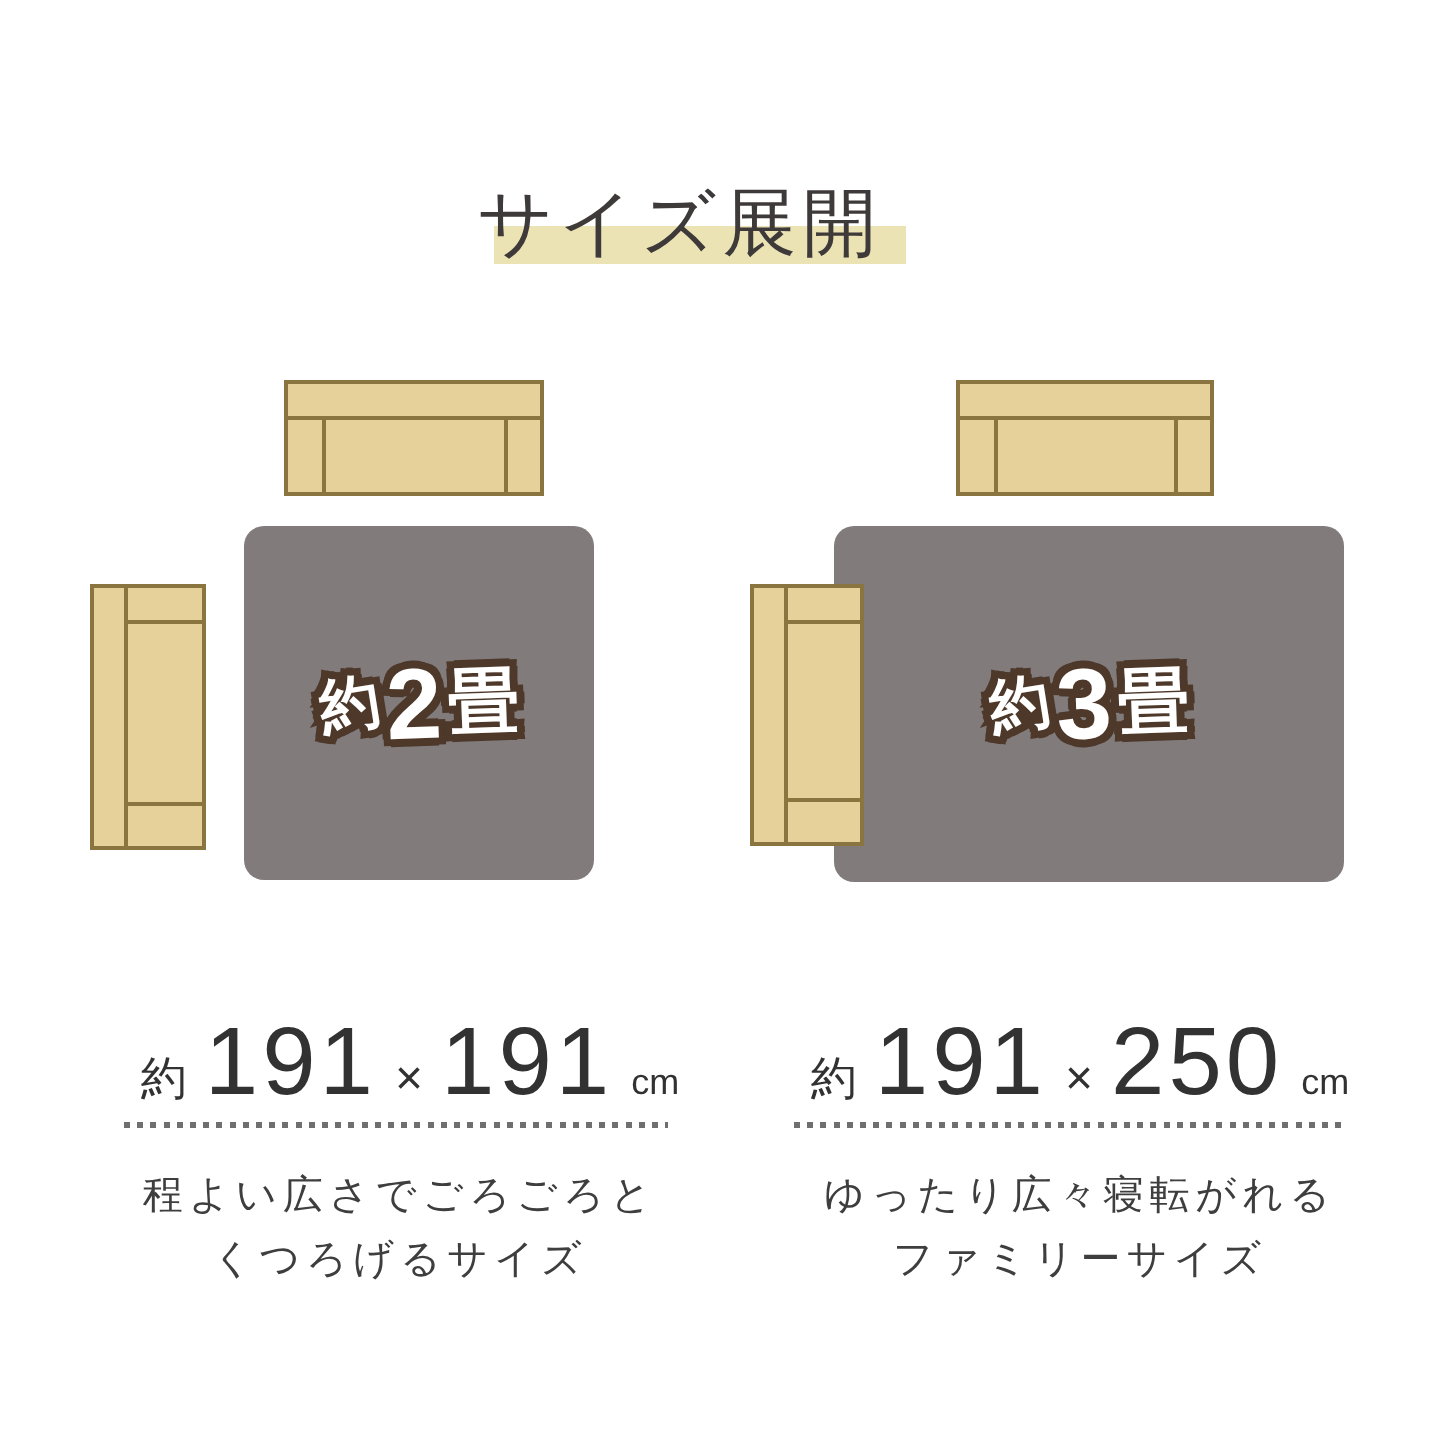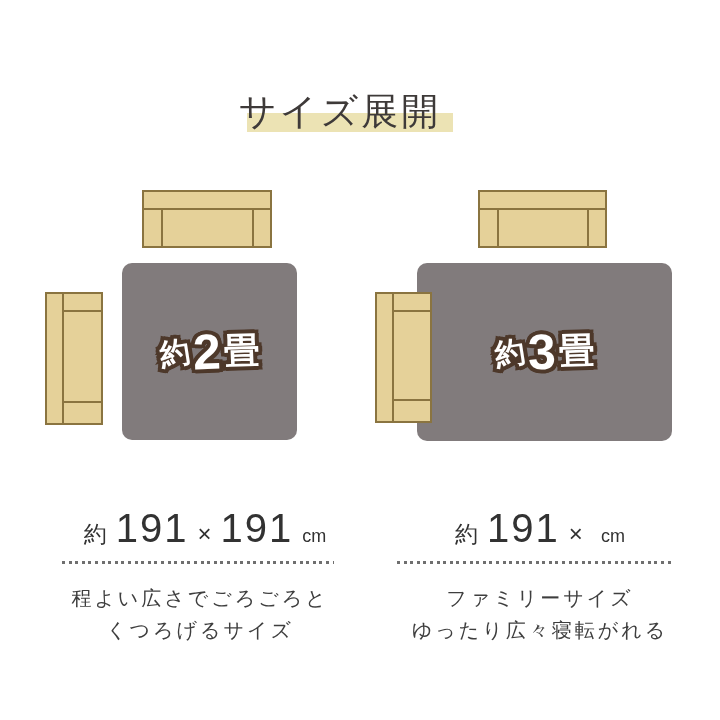--- a/index.html
+++ b/index.html
@@ -60,21 +60,21 @@
   .sofa-top-3 {left:478px;top:190px;width:129px;height:58px;}
   .sofa-side-3{left:375px;top:292px;width:57px; height:131px;z-index:3;}
   
   .size-row{
     position:absolute;top:508px;display:flex;align-items:baseline;justify-content:center;
     color:#323232;white-space:nowrap;
   }
   .size-row-2{left:40px;width:330px;}
   .size-row-3{left:385px;width:310px;}
   .size-prefix{font-size:23px;font-weight:500;margin-right:9px;}
-  .size-num{font-size:40px;font-weight:500;letter-spacing:2px;line-height:1;}
+  .size-num{font-size:48px;font-weight:500;letter-spacing:2px;line-height:1;}
   .size-times{font-size:24px;margin:0 9px;}
   .size-unit{font-size:18px;font-weight:500;margin-left:9px;}
   
   .dotted{
     position:absolute;top:561px;height:3px;
     background:repeating-linear-gradient(to right,#6f6f6f 0 3px,transparent 3px 6.6px);
   }
   .dotted-2{left:62px;width:272px;}
   .dotted-3{left:397px;width:275px;}
   
@@ -167,28 +167,29 @@
     <span class="size-prefix">約</span>
     <span class="size-num">191</span>
     <span class="size-times">×</span>
     <span class="size-num">191</span>
     <span class="size-unit">cm</span>
   </div>
   <div class="size-row size-row-3">
     <span class="size-prefix">約</span>
     <span class="size-num">191</span>
     <span class="size-times">×</span>
+    <span class="size-num">250</span>
     <span class="size-unit">cm</span>
   </div>
 
   <div class="dotted dotted-2"></div>
   <div class="dotted dotted-3"></div>
 
   <div class="desc desc-2">
     <div>程よい広さでごろごろと</div>
     <div>くつろげるサイズ</div>
   </div>
   <div class="desc desc-3">
+    <div>ゆったり広々寝転がれる</div>
     <div>ファミリーサイズ</div>
-    <div>ゆったり広々寝転がれる</div>
   </div>
 
 </div>
 
 </body></html>

